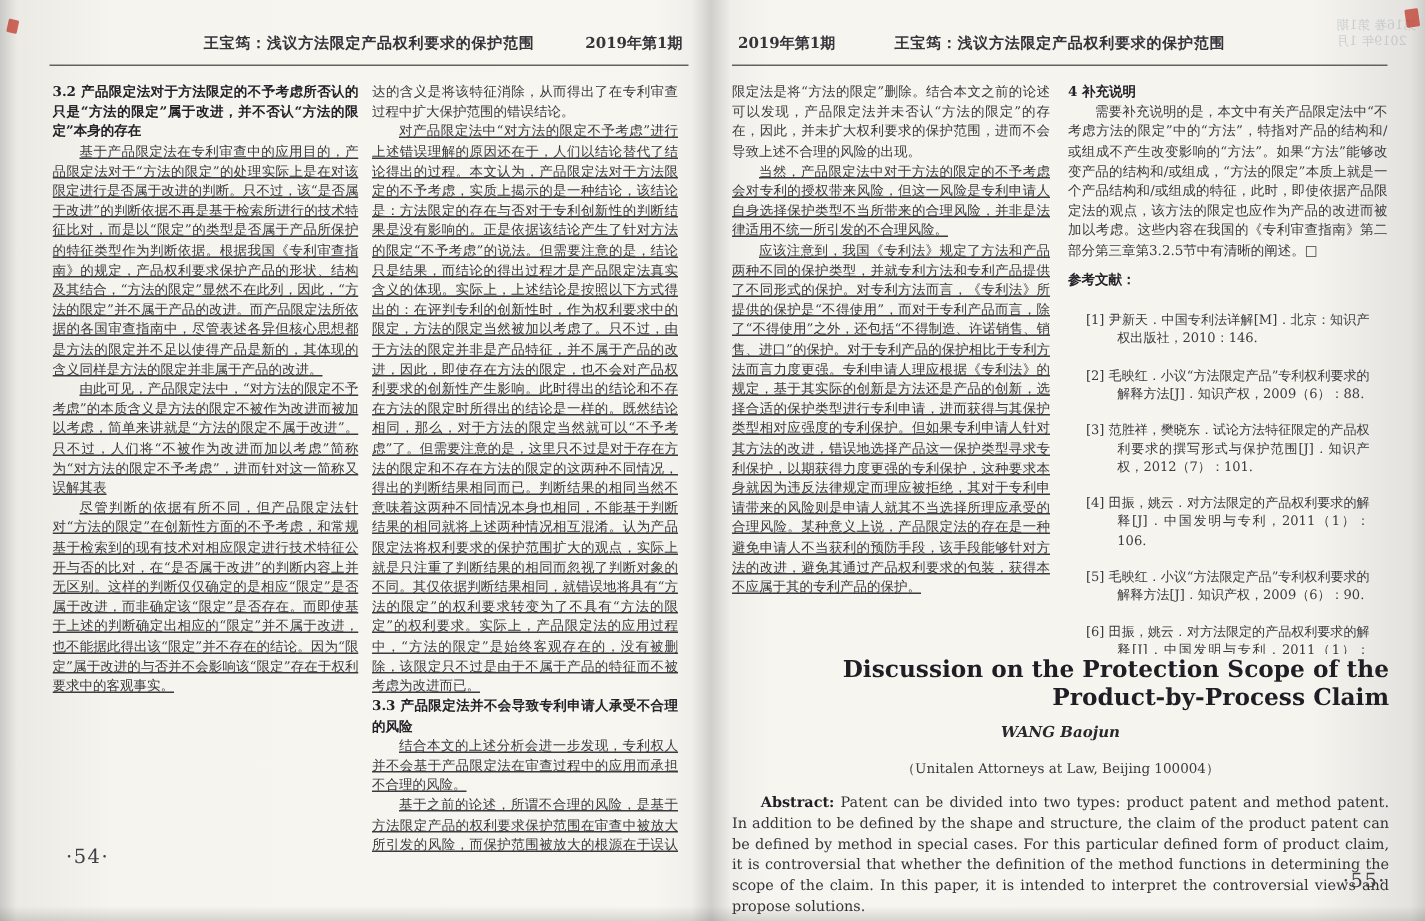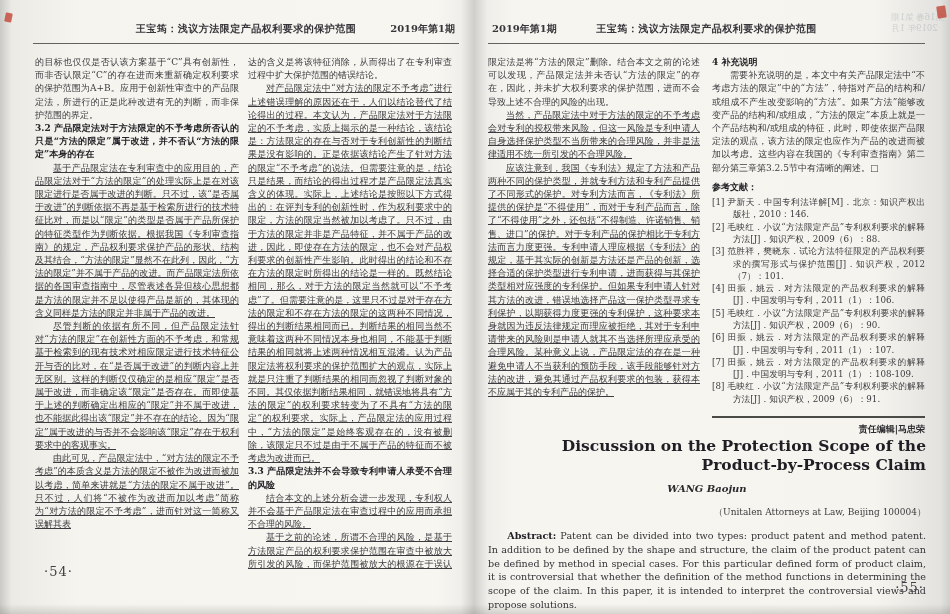--- a/index.html
+++ b/index.html
@@ -31,29 +31,29 @@
   .col p.ind{text-indent:2em;text-decoration:underline;}
   .col p.hd{font-weight:700;color:#232328;}
   .col-l1{left:35px;width:204px;height:514px;}
   .col-l2{left:248px;width:204px;height:514px;}
   .col-r1{left:15px;width:212px;height:380px;}
   .col-r2{left:239px;width:213px;height:380px;display:flex;flex-direction:column;}
 
   .supp-p{text-indent:2em;}
   .ref-head{font-weight:700;color:#232328;margin-top:6px!important;}
   .refs{font-size:8.7px;line-height:12.3px;margin-top:2px;}
-  .refs p{padding-left:2.4em;text-indent:-2.4em;margin:0;}
+  .refs p{padding-left:2.4em;text-indent:-2.4em;margin:12px;}
   .editor-wrap{margin-top:auto;}
   .editor-rule{height:2px;background:#4a4a46;margin-bottom:5px;}
   .editor-line{text-align:right;font-weight:700;font-size:9px;color:#2c2c30;}
 
   .english{position:absolute;left:15px;width:438px;top:436px;}
   .en-title{text-align:right;font-weight:700;font-size:15.5px;color:#1e1e24;margin:0 0 9px 0;}
   .en-author{text-align:center;font-weight:700;font-style:italic;font-size:10px;margin:0 0 5px 0;color:#2a2a2e;}
-  .en-affil{text-align:right;font-size:9px;margin:12px 0 10px 0;color:#3b3b3f;}
+  .en-affil{text-align:center;font-size:9px;margin:12px 0 10px 0;color:#3b3b3f;}
   .en-abstract,.en-keywords{font-size:9.6px;line-height:13.8px;text-align:justify;margin:0;color:#333338;}
   .en-abstract{text-indent:2em;}
   .en-keywords{text-indent:2em;margin-top:2px;}
   .en-label{font-weight:700;color:#202026;}
 
   .pagenum{position:absolute;font-size:13px;color:#3f3f44;letter-spacing:1px;}
   .pn-left{left:44px;top:564px;}
   .pn-right{right:26px;top:580px;}
 
   .bleed{position:absolute;top:12px;right:6px;text-align:right;font-size:8.5px;line-height:11px;
@@ -68,25 +68,24 @@
 <div class="spread">
 
   <div class="page left">
     <div class="running-head">
       <span class="rh-title">王宝筠：浅议方法限定产品权利要求的保护范围</span>
       <span class="rh-issue">2019年第1期</span>
     </div>
     <div class="head-rule"></div>
 
     <div class="col col-l1">
-      <p>的目标也仅仅是否认该方案基于“C”具有创新性，而非否认限定“C”的存在进而来重新确定权利要求的保护范围为A+B。应用于创新性审查中的产品限定法，所进行的正是此种改进有无的判断，而非保护范围的界定。</p>
       <p class="hd">3.2  产品限定法对于方法限定的不予考虑所否认的只是“方法的限定”属于改进，并不否认“方法的限定”本身的存在</p>
       <p class="ind">基于产品限定法在专利审查中的应用目的，产品限定法对于“方法的限定”的处理实际上是在对该限定进行是否属于改进的判断。只不过，该“是否属于改进”的判断依据不再是基于检索所进行的技术特征比对，而是以“限定”的类型是否属于产品所保护的特征类型作为判断依据。根据我国《专利审查指南》的规定，产品权利要求保护产品的形状、结构及其结合，“方法的限定”显然不在此列，因此，“方法的限定”并不属于产品的改进。而产品限定法所依据的各国审查指南中，尽管表述各异但核心思想都是方法的限定并不足以使得产品是新的，其体现的含义同样是方法的限定并非属于产品的改进。</p>
+      <p class="ind">由此可见，产品限定法中，“对方法的限定不予考虑”的本质含义是方法的限定不被作为改进而被加以考虑，简单来讲就是“方法的限定不属于改进”。只不过，人们将“不被作为改进而加以考虑”简称为“对方法的限定不予考虑”，进而针对这一简称又误解其表</p>
       <p class="ind">尽管判断的依据有所不同，但产品限定法针对“方法的限定”在创新性方面的不予考虑，和常规基于检索到的现有技术对相应限定进行技术特征公开与否的比对，在“是否属于改进”的判断内容上并无区别。这样的判断仅仅确定的是相应“限定”是否属于改进，而非确定该“限定”是否存在。而即使基于上述的判断确定出相应的“限定”并不属于改进，也不能据此得出该“限定”并不存在的结论。因为“限定”属于改进的与否并不会影响该“限定”存在于权利要求中的客观事实。</p>
-      <p class="ind">由此可见，产品限定法中，“对方法的限定不予考虑”的本质含义是方法的限定不被作为改进而被加以考虑，简单来讲就是“方法的限定不属于改进”。只不过，人们将“不被作为改进而加以考虑”简称为“对方法的限定不予考虑”，进而针对这一简称又误解其表</p>
     </div>
 
     <div class="col col-l2">
       <p>达的含义是将该特征消除，从而得出了在专利审查过程中扩大保护范围的错误结论。</p>
       <p class="ind">对产品限定法中“对方法的限定不予考虑”进行上述错误理解的原因还在于，人们以结论替代了结论得出的过程。本文认为，产品限定法对于方法限定的不予考虑，实质上揭示的是一种结论，该结论是：方法限定的存在与否对于专利创新性的判断结果是没有影响的。正是依据该结论产生了针对方法的限定“不予考虑”的说法。但需要注意的是，结论只是结果，而结论的得出过程才是产品限定法真实含义的体现。实际上，上述结论是按照以下方式得出的：在评判专利的创新性时，作为权利要求中的限定，方法的限定当然被加以考虑了。只不过，由于方法的限定并非是产品特征，并不属于产品的改进，因此，即使存在方法的限定，也不会对产品权利要求的创新性产生影响。此时得出的结论和不存在方法的限定时所得出的结论是一样的。既然结论相同，那么，对于方法的限定当然就可以“不予考虑”了。但需要注意的是，这里只不过是对于存在方法的限定和不存在方法的限定的这两种不同情况，得出的判断结果相同而已。判断结果的相同当然不意味着这两种不同情况本身也相同，不能基于判断结果的相同就将上述两种情况相互混淆。认为产品限定法将权利要求的保护范围扩大的观点，实际上就是只注重了判断结果的相同而忽视了判断对象的不同。其仅依据判断结果相同，就错误地将具有“方法的限定”的权利要求转变为了不具有“方法的限定”的权利要求。实际上，产品限定法的应用过程中，“方法的限定”是始终客观存在的，没有被删除，该限定只不过是由于不属于产品的特征而不被考虑为改进而已。</p>
       <p class="hd">3.3  产品限定法并不会导致专利申请人承受不合理的风险</p>
       <p class="ind">结合本文的上述分析会进一步发现，专利权人并不会基于产品限定法在审查过程中的应用而承担不合理的风险。</p>
       <p class="ind">基于之前的论述，所谓不合理的风险，是基于方法限定产品的权利要求保护范围在审查中被放大所引发的风险，而保护范围被放大的根源在于误认为产品</p>
     </div>
 

